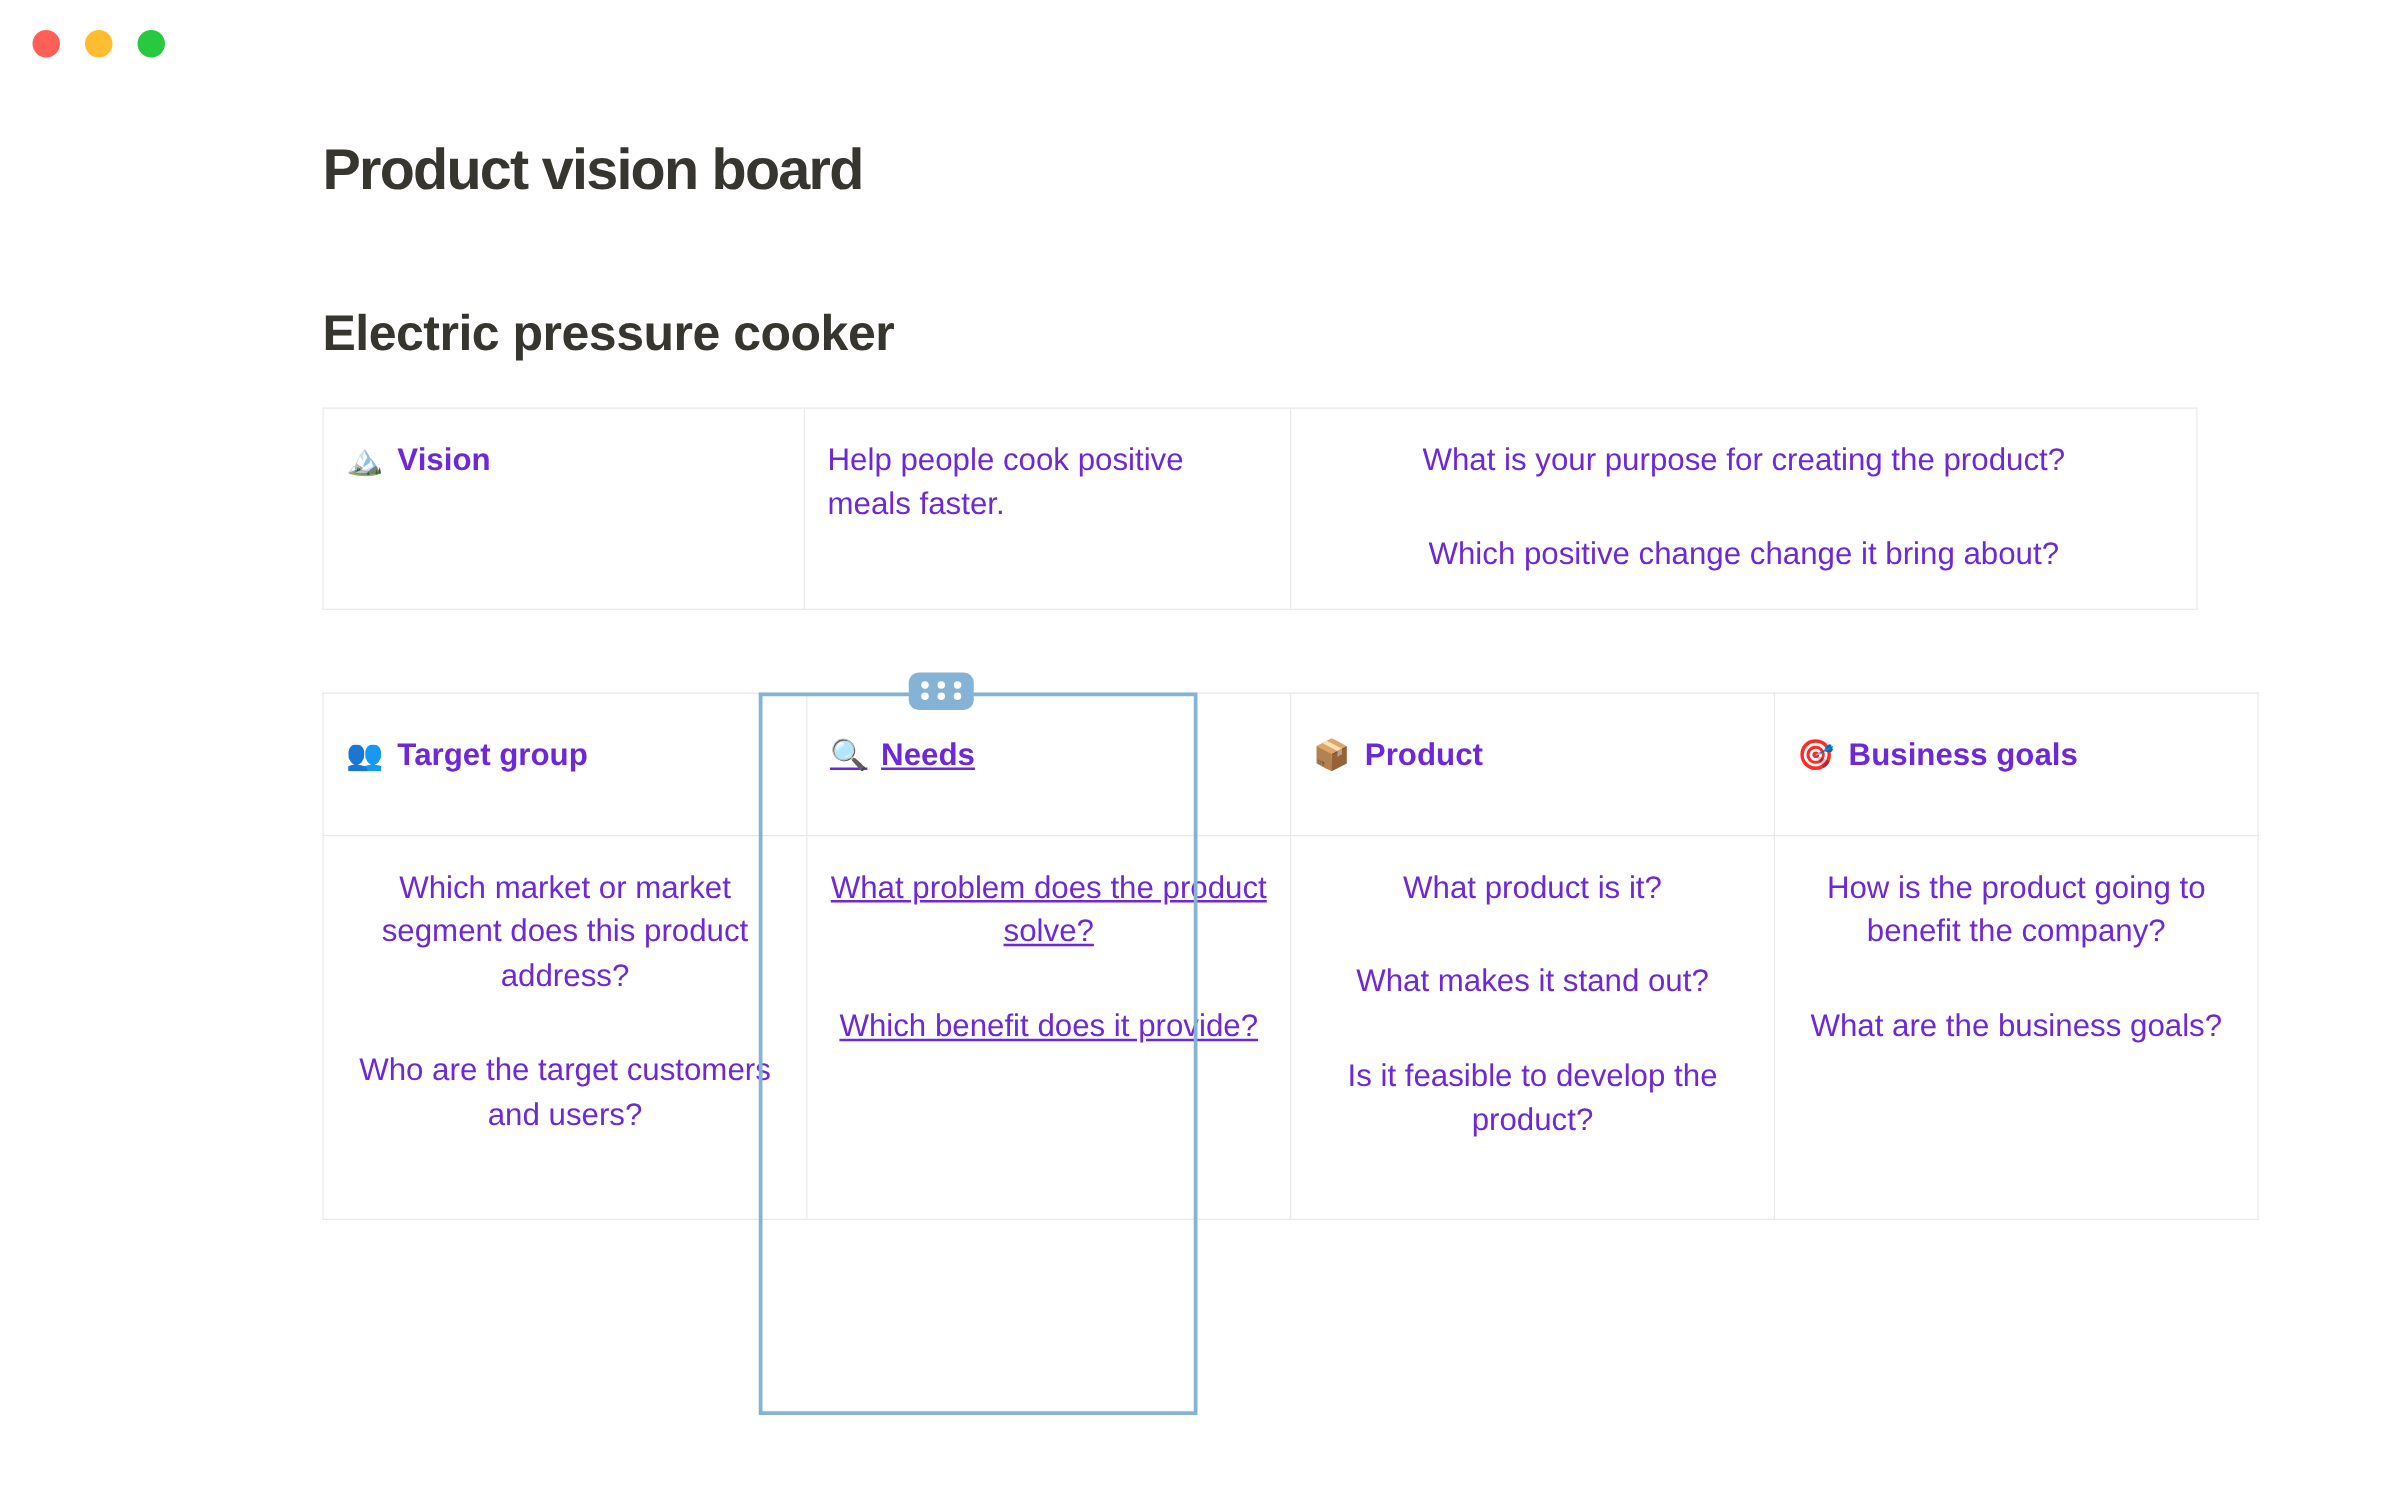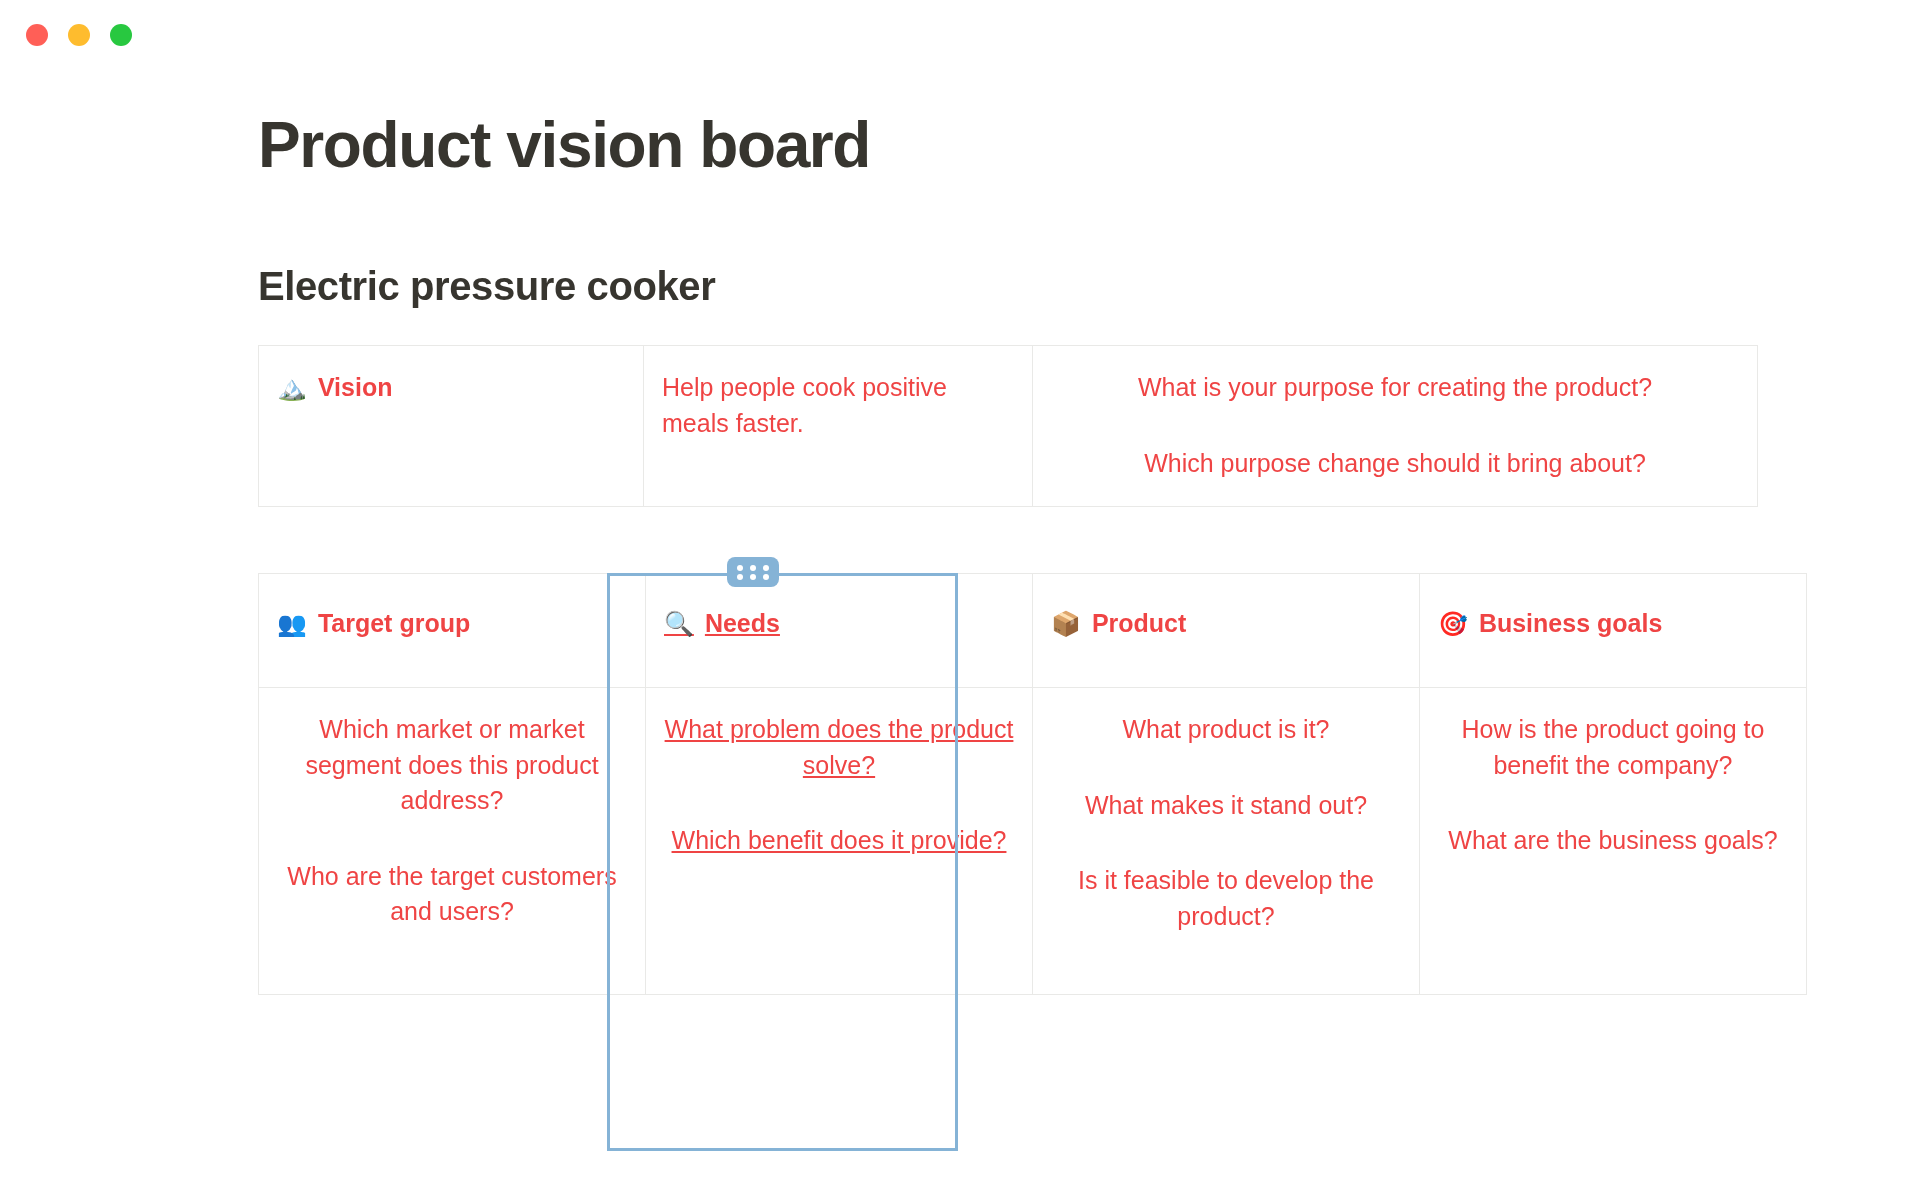--- a/index.html
+++ b/index.html
@@ -41,21 +41,21 @@
   
   .content {
     position: absolute;
     left: 258px;
     top: 110px;
     width: 1420px;
   }
 
   .page-title {
     font-family: "Liberation Sans", sans-serif;
-    font-size: 64px;
+    font-size: 46px;
     font-weight: bold;
     color: #37352f;
     letter-spacing: -1.4px;
     line-height: 1.1;
     margin: 0 0 0 0;
   }
 
   .section-title {
     font-family: "Liberation Sans", sans-serif;
     font-size: 40px;
@@ -71,21 +71,21 @@
     table-layout: fixed;
     font-family: "Liberation Sans", sans-serif;
   }
 
   table.vb td {
     border: 1px solid #e9e9e7;
     vertical-align: top;
     padding: 24px 18px 24px 18px;
     font-size: 25px;
     line-height: 1.42;
-    color: #ef4444;
+    color: #6d28d9;
     background: #ffffff;
     word-wrap: break-word;
   }
 
   td.headcell {
     background: #f7f6f3;
     font-weight: bold;
     white-space: nowrap;
   }
   td.headcell .emoji {
@@ -179,21 +179,21 @@
 
     <table class="vb" id="table-vision">
       <tbody>
           <tr>
         <td class="c0 headcell">
           <span class="emoji">🏔️</span><span class="hlabel">Vision</span>
         </td>
         <td class="c1">Help people cook positive meals faster.</td>
         <td class="c2 placeholder">
           <p class="ph-line">What is your purpose for creating the product?</p>
-          <p class="ph-line">Which purpose change should it bring about?</p>
+          <p class="ph-line">Which positive change change it bring about?</p>
         </td>
       </tr>
     </tbody>
       </table>
 
     <div class="table2-wrap">
       <table class="vb" id="table-grid">
 
         <tbody>
             <tr class="head-row">

